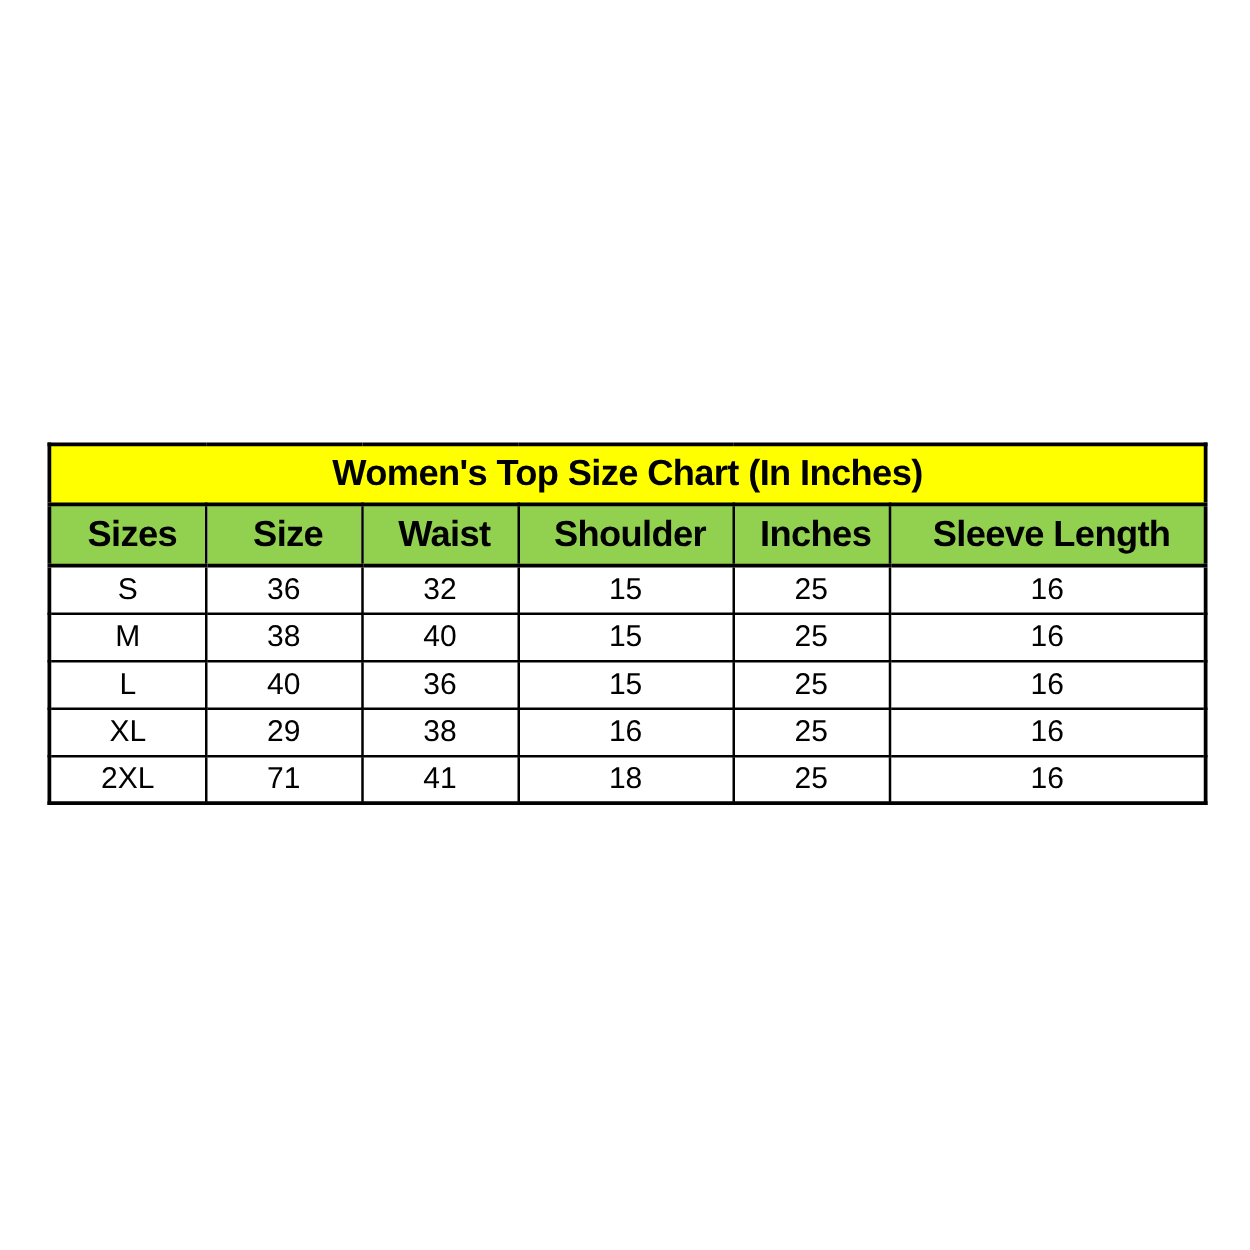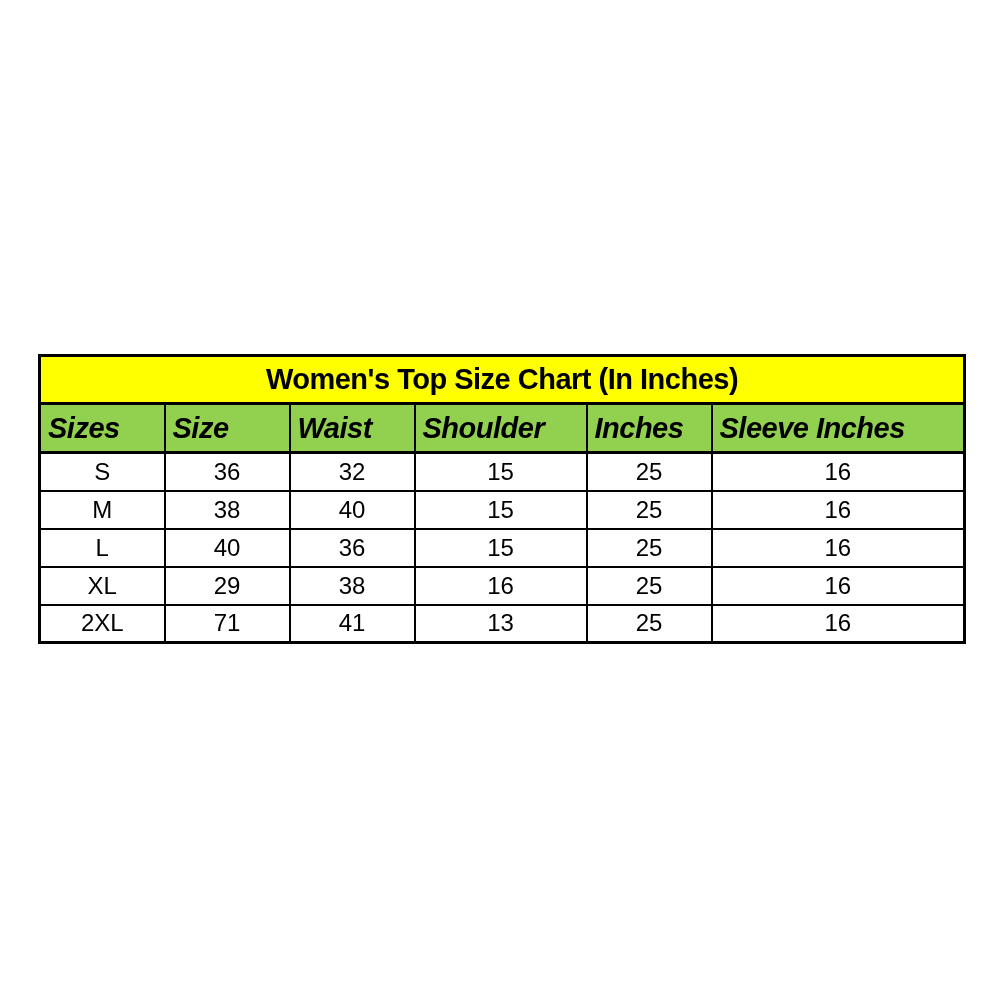--- a/index.html
+++ b/index.html
@@ -36,27 +36,26 @@
     height:48px;
     text-align:center;
     font-weight:bold;
     font-size:29px;
     letter-spacing:-0.5px;
     border-bottom:3px solid var(--border);
   }
   tr.header-row th{
     background:var(--header-bg);
     height:49px;
-    text-align:left;
+    text-align:center;
     padding-left:7px;
     font-weight:bold;
     font-size:29px;
     letter-spacing:-0.5px;
     border-bottom:3px solid var(--border);
-    font-style:italic;
   }
   tr.data-row td{
     height:38px;
     text-align:center;
     font-size:24px;
     background:var(--cell-bg);
   }
   col.c-sizes{width:125px;}
   col.c-bust{width:125px;}
   col.c-waist{width:125px;}
@@ -80,21 +79,21 @@
     <tbody>
       <tr class="title-row">
         <td colspan="6">Women's Top Size Chart (In Inches)</td>
       </tr>
       <tr class="header-row">
         <th>Sizes</th>
         <th>Size</th>
         <th>Waist</th>
         <th>Shoulder</th>
         <th>Inches</th>
-        <th>Sleeve Inches</th>
+        <th>Sleeve Length</th>
       </tr>
       <tr class="data-row">
         <td>S</td>
         <td>36</td>
         <td>32</td>
         <td>15</td>
         <td>25</td>
         <td>16</td>
       </tr>
       <tr class="data-row">
@@ -118,19 +117,19 @@
         <td>29</td>
         <td>38</td>
         <td>16</td>
         <td>25</td>
         <td>16</td>
       </tr>
       <tr class="data-row">
         <td>2XL</td>
         <td>71</td>
         <td>41</td>
-        <td>13</td>
+        <td>18</td>
         <td>25</td>
         <td>16</td>
       </tr>
     </tbody>
   </table>
 </div>
 
 </body></html>

